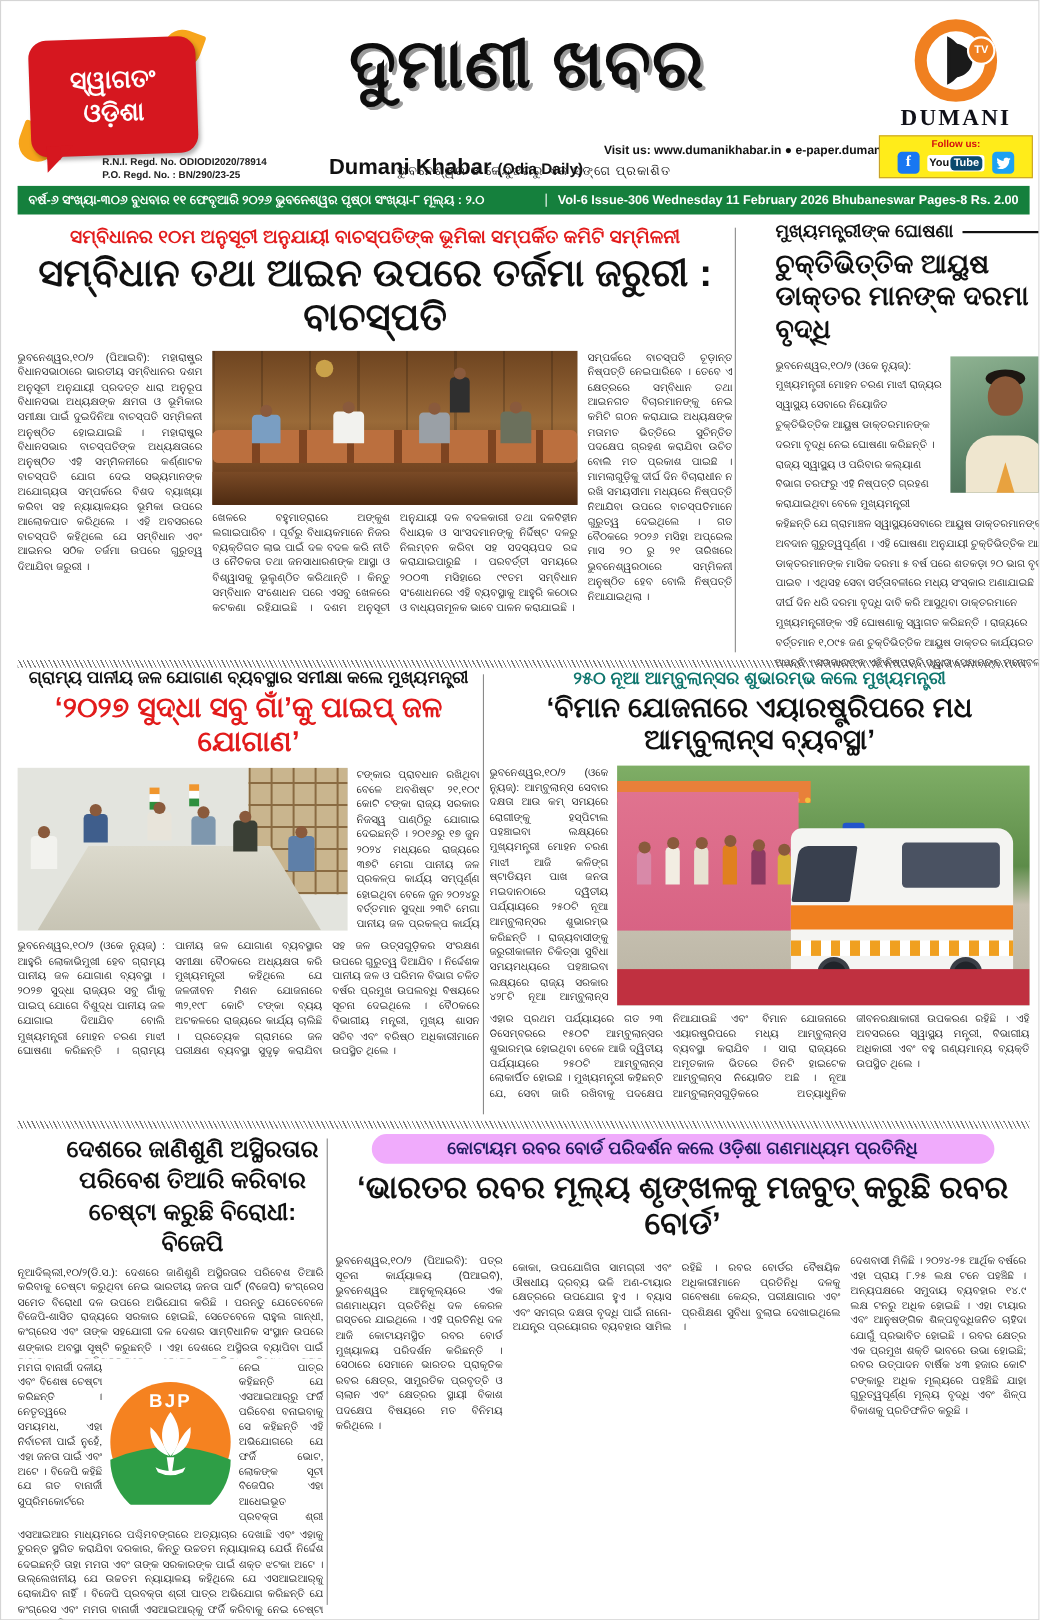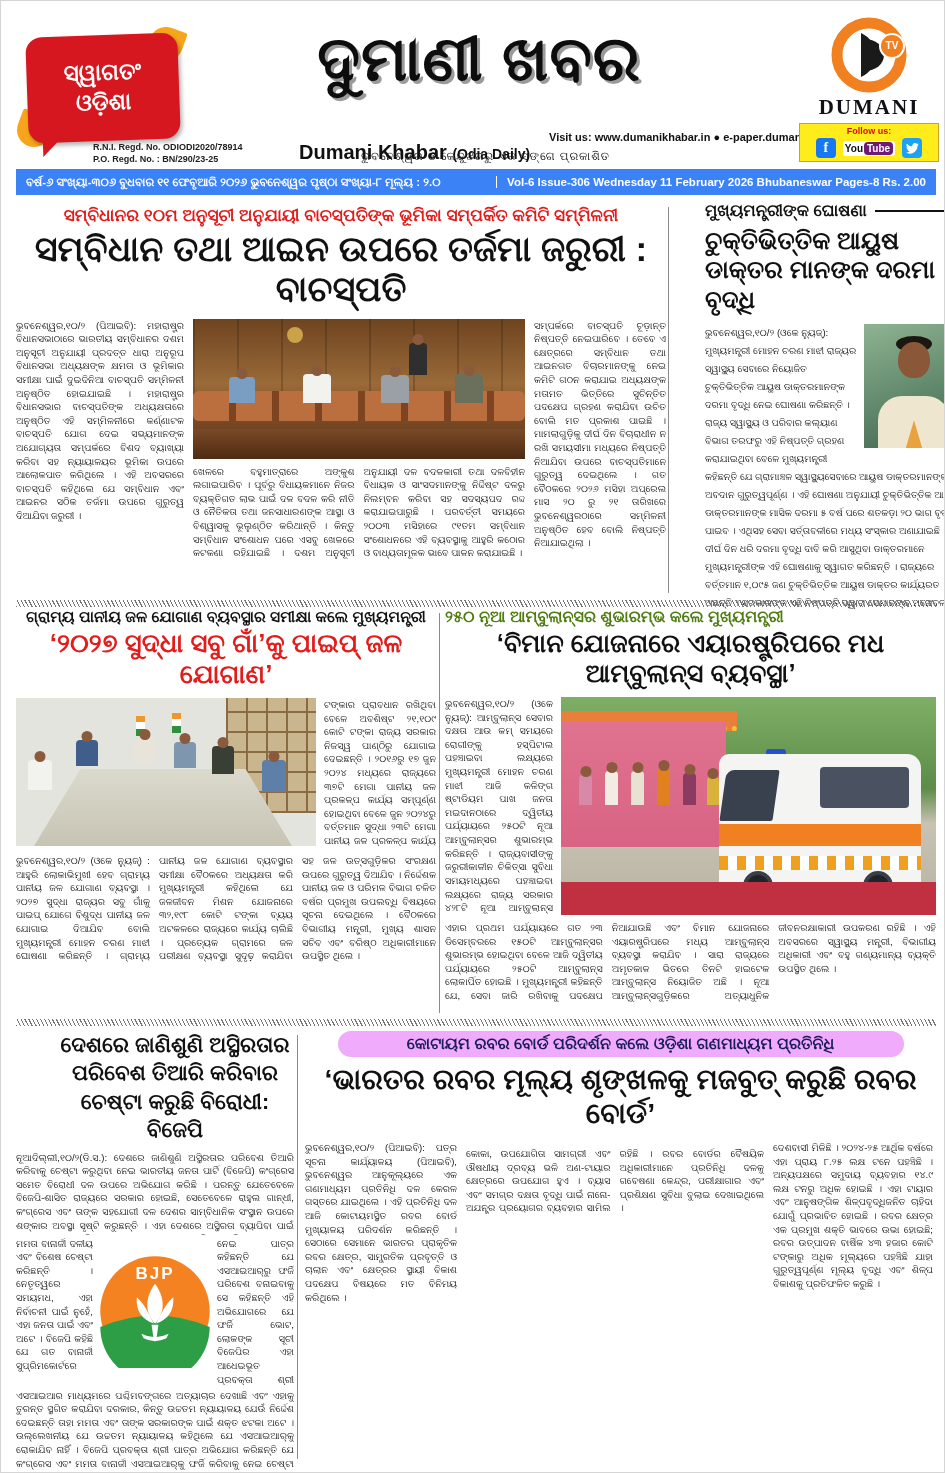--- a/index.html
+++ b/index.html
@@ -38,25 +38,25 @@
   .tv-name { font-family:"Liberation Serif", serif; font-weight:900; font-size:21px;
              letter-spacing:2px; color:#101018; margin-top:2px; }
   .follow  { margin-top:3px; background:#ffec1a; border:1px solid #c8a22a; padding:2px 3px 3px; }
   .follow-label { color:#d40f0f; font-size:9px; font-weight:bold; }
   .icons { display:flex; justify-content:center; align-items:center; gap:7px; margin-top:2px; }
   .fb { width:20px; height:20px; background:#1877f2; color:#fff; border-radius:4px;
         font-weight:bold; font-size:14px; line-height:20px; text-align:center;
         font-family:"Liberation Serif", serif; }
   .yt { display:flex; align-items:center; gap:1px; background:#fff; border-radius:3px; padding:1px 2px; }
   .yt-you { font-weight:bold; font-size:10px; color:#111; }
-  .yt-tube { background:#701a75; color:#fff; border-radius:4px; font-size:10px; font-weight:bold; padding:1px 3px; }
+  .yt-tube { background:#0c4a6e; color:#fff; border-radius:4px; font-size:10px; font-weight:bold; padding:1px 3px; }
   .tw { width:20px; height:20px; background:#1da1f2; border-radius:4px; display:flex;
         align-items:center; justify-content:center; }
 
-  .strip { left:15px; top:168px; width:920px; height:26px; background:#3b82f6; color:#fff;
+  .strip { left:15px; top:168px; width:920px; height:26px; background:#15803d; color:#fff;
            display:flex; align-items:center; justify-content:space-between; padding:0 10px;
            font-weight:bold; font-size:11.5px; }
   .strip-en { border-left:1px solid #fff; padding-left:10px; white-space:nowrap; }
 
   
   .bodytext { font-size:9.6px; line-height:1.42; text-align:justify; color:#151515; }
   .hatch { left:15px; width:920px; height:7px;
            background:repeating-linear-gradient(63deg,#777 0 1px,transparent 1px 3.5px); }
   .vdiv { border-left:1.5px solid #8a8a8a; }
 
@@ -118,21 +118,21 @@
     background:#c9b58e;
     background-image:repeating-linear-gradient(90deg,#8a6b42 0 2px,transparent 2px 20px),
                      repeating-linear-gradient(0deg,#8a6b42 0 2px,transparent 2px 20px); }
   .ph-water .flag { position:absolute; width:9px; height:20px; }
   .ph-water .flag i { display:block; height:33.3%; }
   .ph-water .table { position:absolute; left:6%; right:8%; bottom:0; height:52%;
     background:linear-gradient(180deg,#dcdacd,#c7c4b4); clip-path:polygon(18% 0,82% 0,100% 100%,0 100%); }
 
   
   .art-amb { left:444px; top:607px; width:491px; height:409px; }
-  .am-kick { text-align:left; color:#4d7c0f; font-size:16px; font-weight:800; }
+  .am-kick { text-align:center; color:#0f766e; font-size:16px; font-weight:800; }
   .am-head { text-align:center; font-size:25.5px; font-weight:900; margin-top:3px; }
   .am-row { display:flex; gap:8px; margin-top:8px; }
   .am-left { width:108px; height:218px; overflow:hidden; }
   .am-body { margin-top:6px; height:102px; overflow:hidden; column-count:3; column-gap:9px; }
 
   .ph-amb { position:relative; width:375px; height:218px; overflow:hidden;
     background:linear-gradient(180deg,#7fae66 0%,#5d8c49 42%,#c8c2b2 58%,#b8b2a2 100%); }
   .ph-amb .stage { position:absolute; left:0; top:24px; width:44%; height:58%;
     background:linear-gradient(180deg,#e0738f,#d86384); }
   .ph-amb .canopy { position:absolute; left:0; top:14px; width:47%; height:20px; background:#e8803a;

